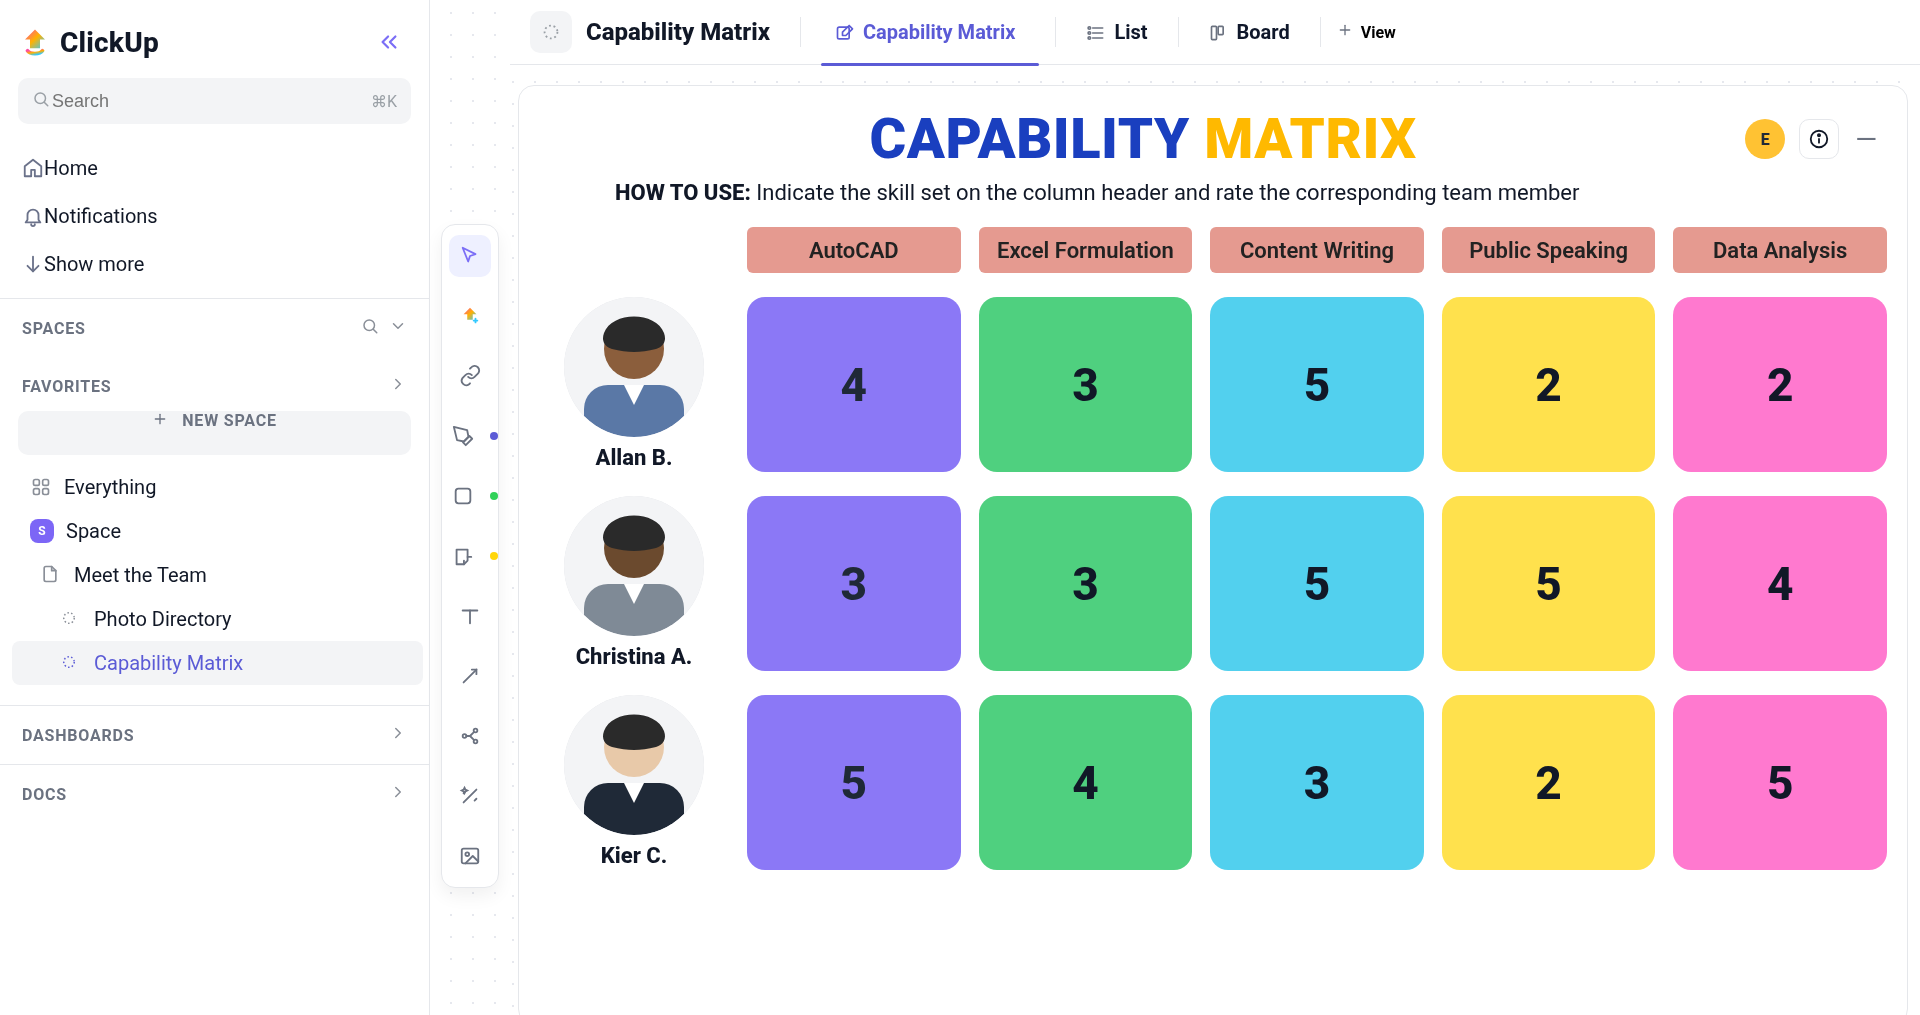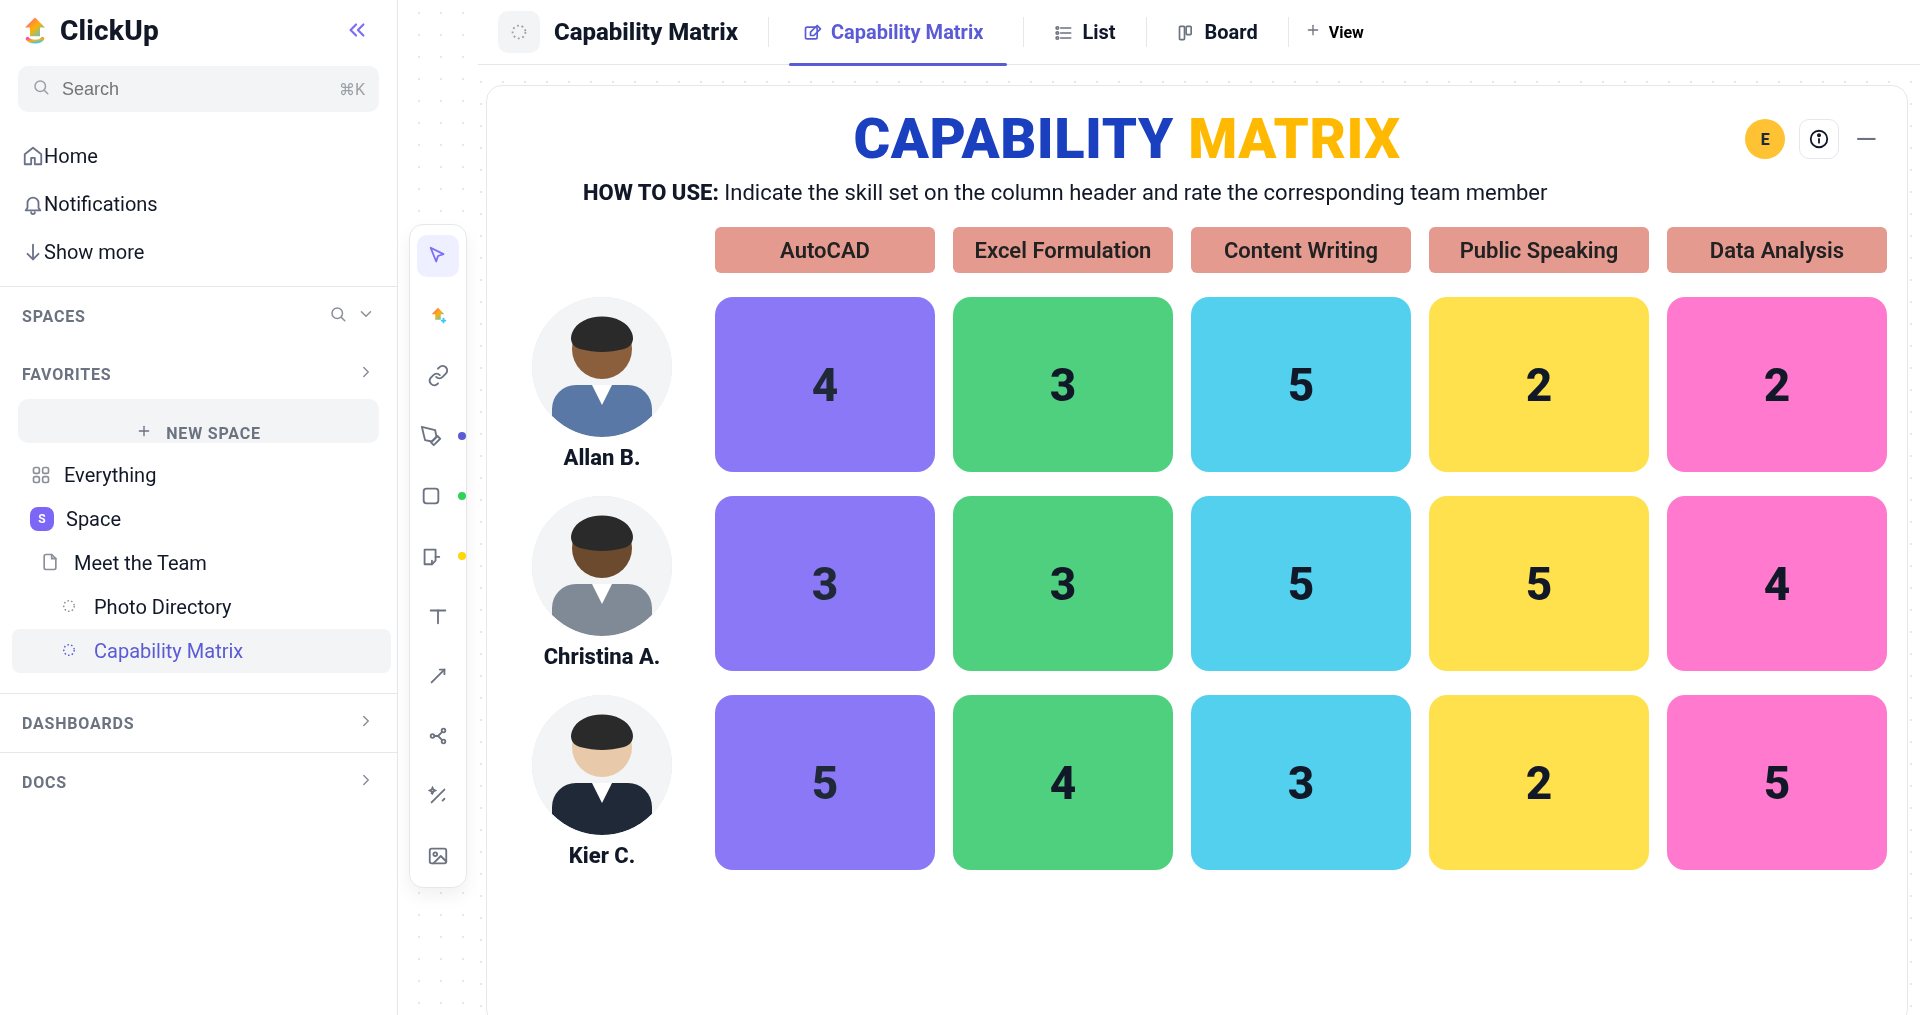--- a/index.html
+++ b/index.html
@@ -22,42 +22,43 @@
     --tile-pink:#ff79cf;
   }
   *{box-sizing:border-box}
   body{
     margin:0; font-family: -apple-system, BlinkMacSystemFont, "Segoe UI", Roboto, Inter, Arial, sans-serif;
     color:#111827; background:#fff; width:1920px; height:1015px; overflow:hidden;
   }
   
   .app{display:flex; height:100%;}
   aside.left{
-    width:398px; border-right:1px solid var(--border); background:var(--sidebar-bg); display:flex; flex-direction:column;
+    width:430px; border-right:1px solid var(--border); background:var(--sidebar-bg); display:flex; flex-direction:column;
+    padding-top:12px;
   }
   .brand{display:flex; align-items:center; justify-content:space-between; padding:10px 20px 6px 20px;}
   .brand-left{display:flex; align-items:center; gap:10px}
   .brand-name{font-weight:800; font-size:28px; letter-spacing:.2px}
   .brand-logo svg{display:block}
   .collapse-chev{display:flex; align-items:center; justify-content:center; width:40px; height:40px; border-radius:10px; color:#7b6ef6}
   .search{
-    margin:10px 18px 8px; background:#f3f4f6; border-radius:10px; height:46px; display:flex; align-items:center; padding:0 14px; gap:10px;
+    margin:10px 18px 8px; background:#f3f4f6; border-radius:10px; height:46px; display:flex; align-items:center; padding:0 14px; 
     color:#9aa0a6;
   }
   .search .kbd{margin-left:auto; color:#9aa0a6; font-size:16px}
   .search input{flex:1; border:none; background:transparent; outline:none; font-size:18px; color:#6b7280}
   .nav{margin-top:12px}
   .nav-item{display:flex; align-items:center; padding:12px 22px; color:#111827; font-size:20px; border-radius:8px}
   .nav-item .ic{width:22px; height:22px; color:#6b728a}
   .section{padding:18px 22px 8px 22px; display:flex; align-items:center; justify-content:space-between; color:#6b7280; font-weight:700; letter-spacing:.8px; font-size:16px; border-top:1px solid var(--border); margin-top:10px}
   .section.first{border-top:none}
   .chev{width:18px; height:18px}
   .section-actions{display:flex; gap:10px; align-items:center}
   .new-space{
-    margin:6px 18px 8px; background:#f3f4f6; border-radius:10px; height:44px; display:flex; align-items:flex-end; justify-content:center; gap:14px; color:#6b7280; letter-spacing:.8px; font-weight:700
+    margin:6px 18px 8px; background:#f3f4f6; border-radius:10px; height:44px; display:flex; align-items:flex-start; justify-content:center; gap:14px; color:#6b7280; letter-spacing:.8px; font-weight:700
   }
   .tree{padding:2px 6px 10px 12px}
   .tree-item{display:flex; align-items:center; gap:12px; padding:10px 10px 10px 18px; border-radius:8px; font-size:20px}
   .tree-item .ic{width:22px; height:22px; color:#8a8f98}
   .tree-item.lvl1{padding-left:28px}
   .tree-item.lvl2{padding-left:48px}
   .tree-item.active{background:var(--hover); color:var(--active-fg)}
   .tree-item.active .ic{color:var(--active-fg)}
   .space-chip{width:24px; height:24px; border-radius:8px; background:#7c66f6; display:inline-flex; align-items:center; justify-content:center; color:#fff; font-size:12px; font-weight:700}
   .squares{display:inline-flex; align-items:center; justify-content:center; width:22px; height:22px}

